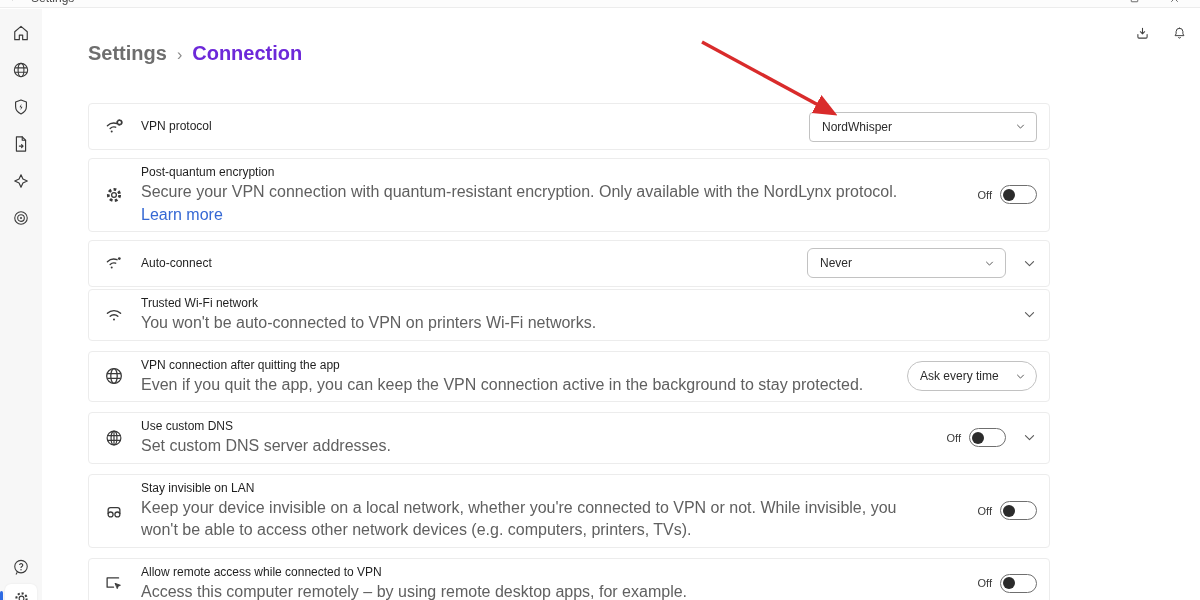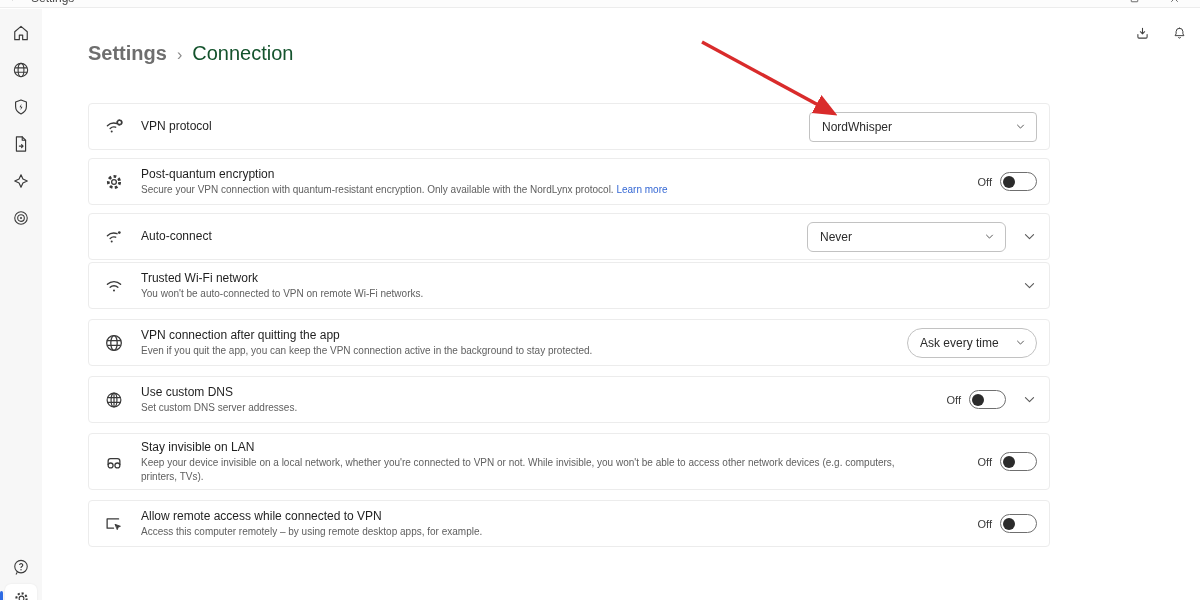--- a/index.html
+++ b/index.html
@@ -29,31 +29,31 @@
 
   
   .main { position:absolute; left:42px; top:9px; right:0; bottom:0; background:#fff; }
   .header-actions { position:absolute; top:16px; right:12px; display:flex; gap:20px; z-index:3; }
   .action-icon { width:17px; height:17px; color:#3f3f3f; cursor:pointer; }
   .action-icon svg { width:100%; height:100%; }
 
   .breadcrumb { position:absolute; left:46px; top:33px; display:flex; align-items:baseline; gap:10px; }
   .bc-parent { font-size:20px; font-weight:600; color:#6e6e6e; }
   .bc-sep { font-size:16px; color:#8a8a8a; }
-  .bc-current { font-size:20px; font-weight:400; color:#14532d; }
+  .bc-current { font-size:20px; font-weight:700; color:#6d28d9; }
 
   .rows { position:absolute; left:46px; top:94px; width:962px; }
   .card { border:1px solid #ececec; border-radius:4px; background:#fff; min-height:47px;
     display:flex; align-items:center; padding:5px 12px 5px 14px; }
   .mb8 { margin-bottom:8px; } .mb2 { margin-bottom:2px; } .mb10 { margin-bottom:10px; }
   .row-icon { width:22px; height:22px; margin-right:16px; flex:none; color:#3a3a3a; }
   .row-icon svg { width:100%; height:100%; }
   .row-text { flex:1; min-width:0; padding-right:12px; }
   .row-title { font-size:12px; color:#1f1f1f; line-height:1.35; }
-  .row-desc { font-size:10px; color:#606060; line-height:1.4; margin-top:1px; }
+  .row-desc { font-size:16px; color:#606060; line-height:1.4; margin-top:1px; }
   .learn-link { text-decoration:none; cursor:pointer; }
   .controls { display:flex; align-items:center; gap:16px; flex:none; }
 
   .dropdown { height:30px; border:1px solid #c2c2c2; border-radius:4px; background:#fff; cursor:pointer;
     display:flex; align-items:center; justify-content:space-between; padding:0 10px 0 12px; font-size:12px; color:#2b2b2b; }
   .dd-w1 { width:228px; } .dd-w2 { width:199px;border-radius:6px; } .dd-w3 { width:130px;border-radius:15px; }
   .dd-chev { width:11px; height:11px; color:#4a4a4a; flex:none; margin-left:8px; }
   .dd-chev svg { width:100%; height:100%; }
 
   .toggle-wrap { display:flex; align-items:center; gap:8px; }
@@ -259,21 +259,21 @@
     <div class="card mb10">
       <span class="row-icon">
         <svg viewBox="0 0 24 24" fill="none" stroke="currentColor" stroke-width="1.5" stroke-linecap="round">
             <path d="M4.8 10.2a10.2 10.2 0 0 1 14.4 0"></path>
             <path d="M7.8 13.4a6 6 0 0 1 8.4 0"></path>
             <circle cx="12" cy="17" r="1.1" fill="currentColor" stroke="none"></circle>
           </svg>
       </span>
       <div class="row-text">
         <div class="row-title">Trusted Wi-Fi network</div>
-        <div class="row-desc">You won't be auto-connected to VPN on remote Wi-Fi networks.</div>
+        <div class="row-desc">You won't be auto-connected to VPN on printers Wi-Fi networks.</div>
       </div>
       <div class="controls">
         <span class="chev"><svg viewBox="0 0 24 24" fill="none" stroke="currentColor" stroke-width="1.8" stroke-linecap="round" stroke-linejoin="round">
               <path d="M5.5 9l6.5 6.5L18.5 9"></path>
             </svg></span>
       </div>
     </div>
 
     <div class="card mb10">
       <span class="row-icon">

